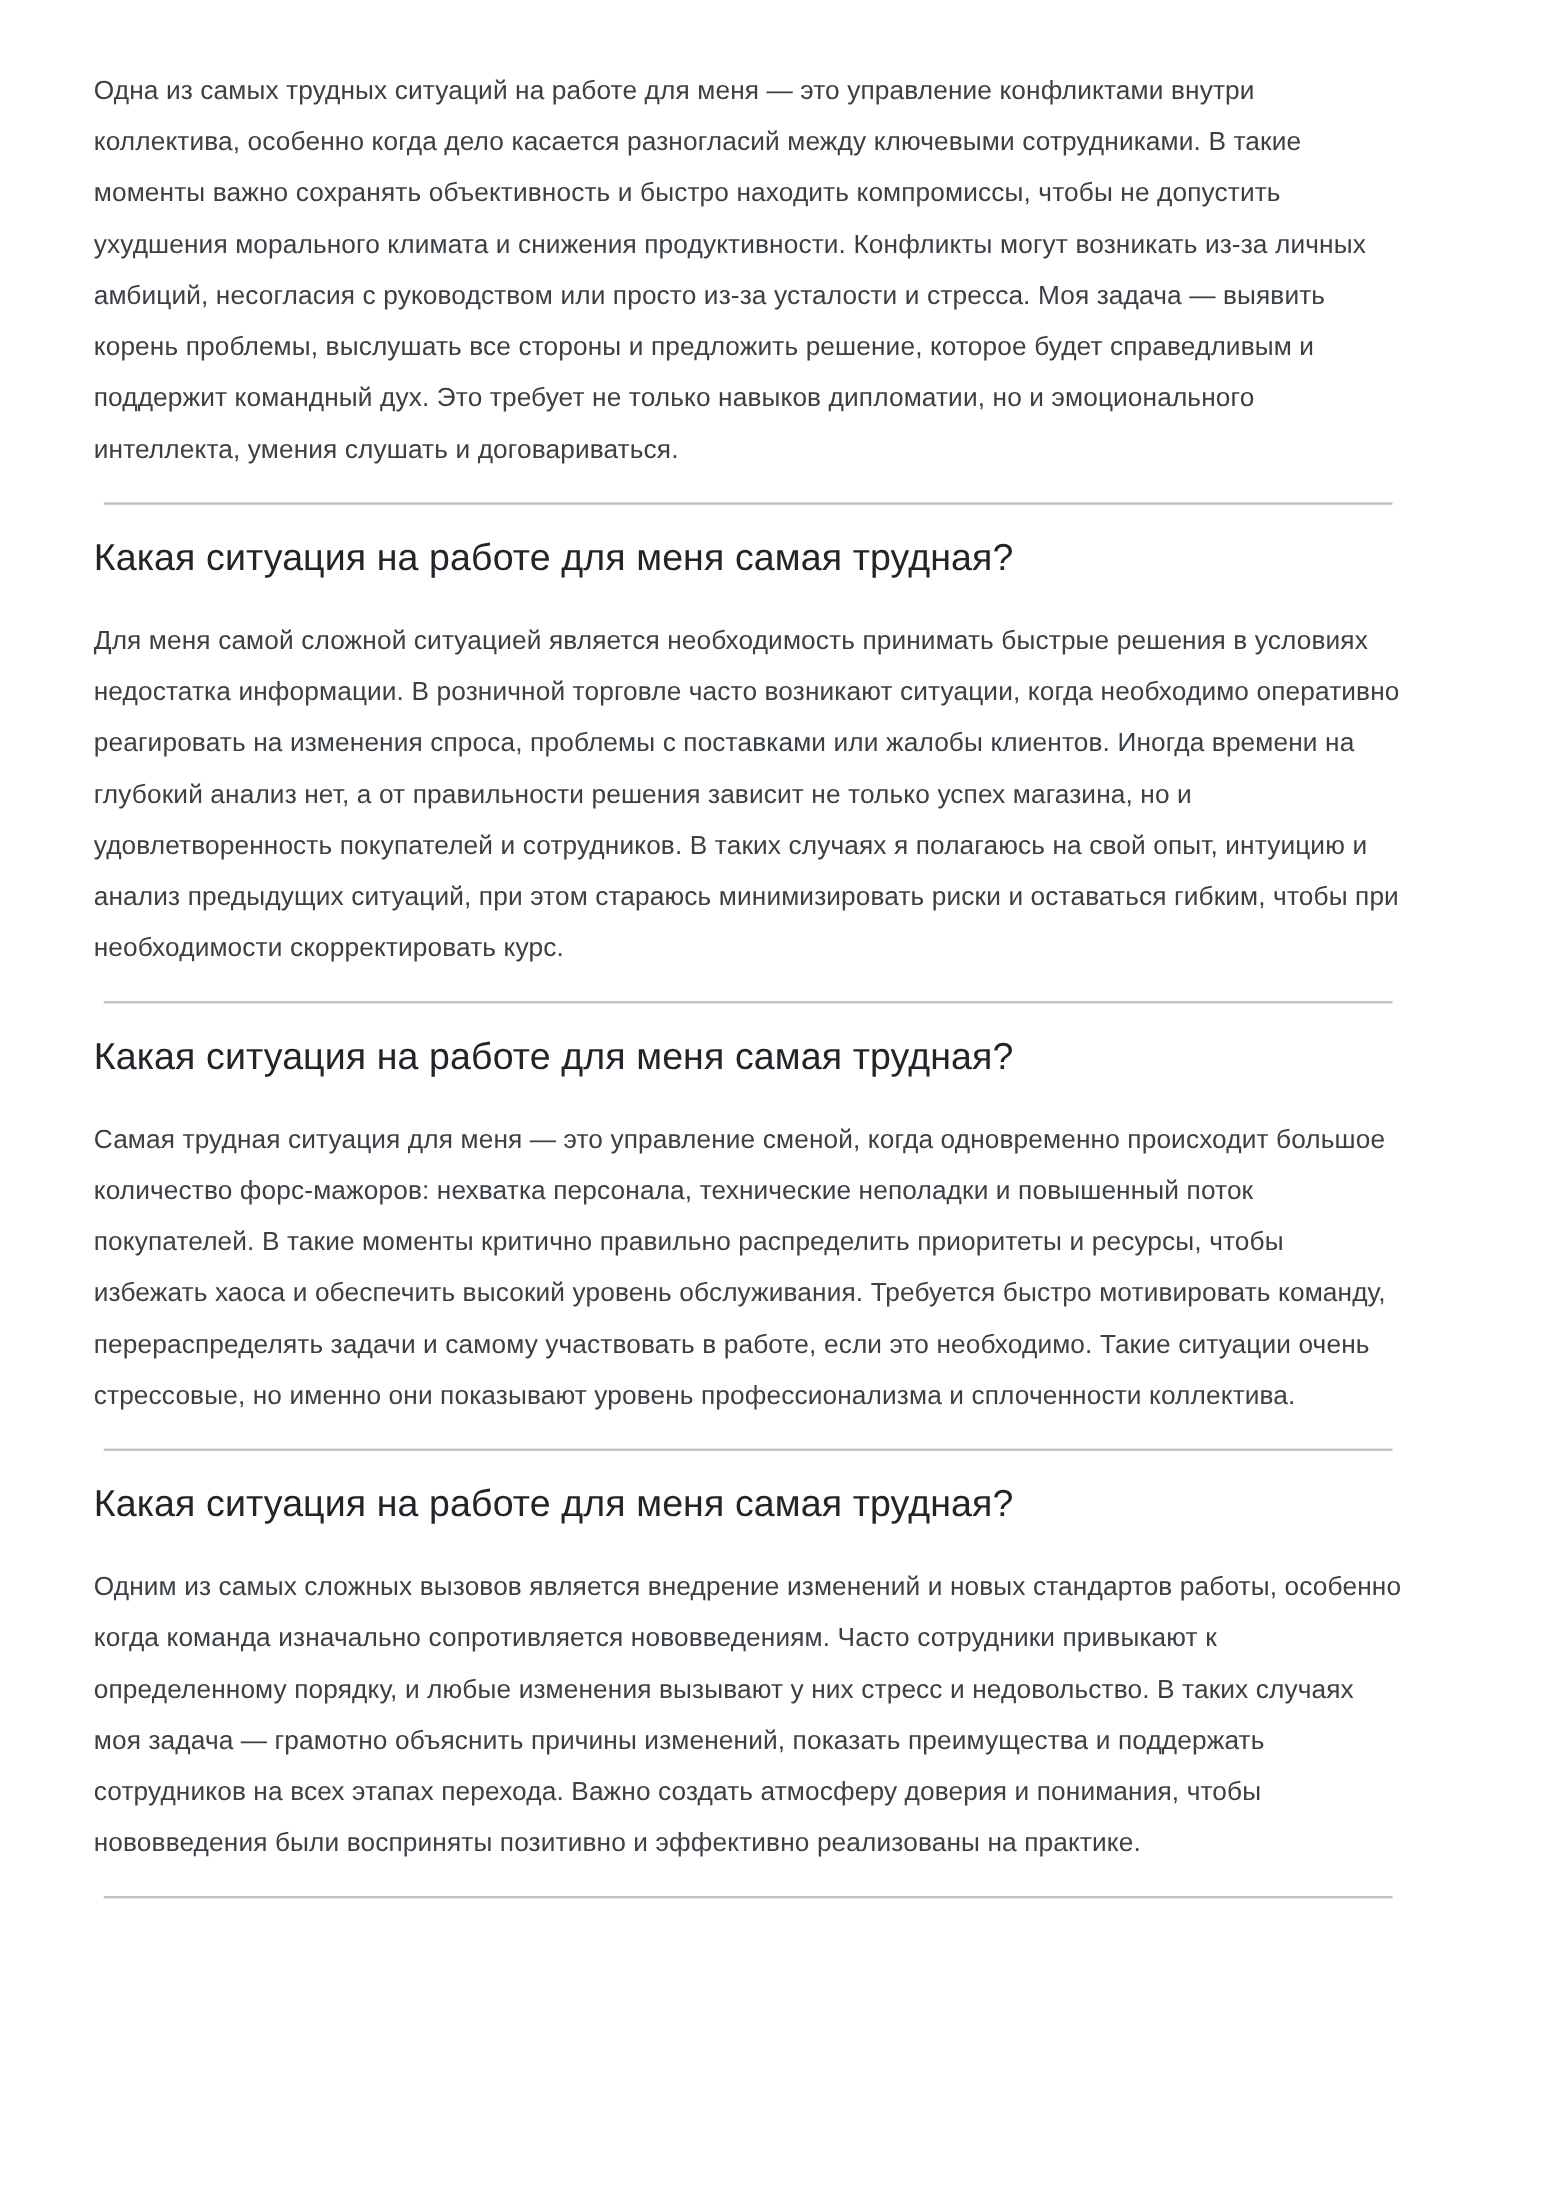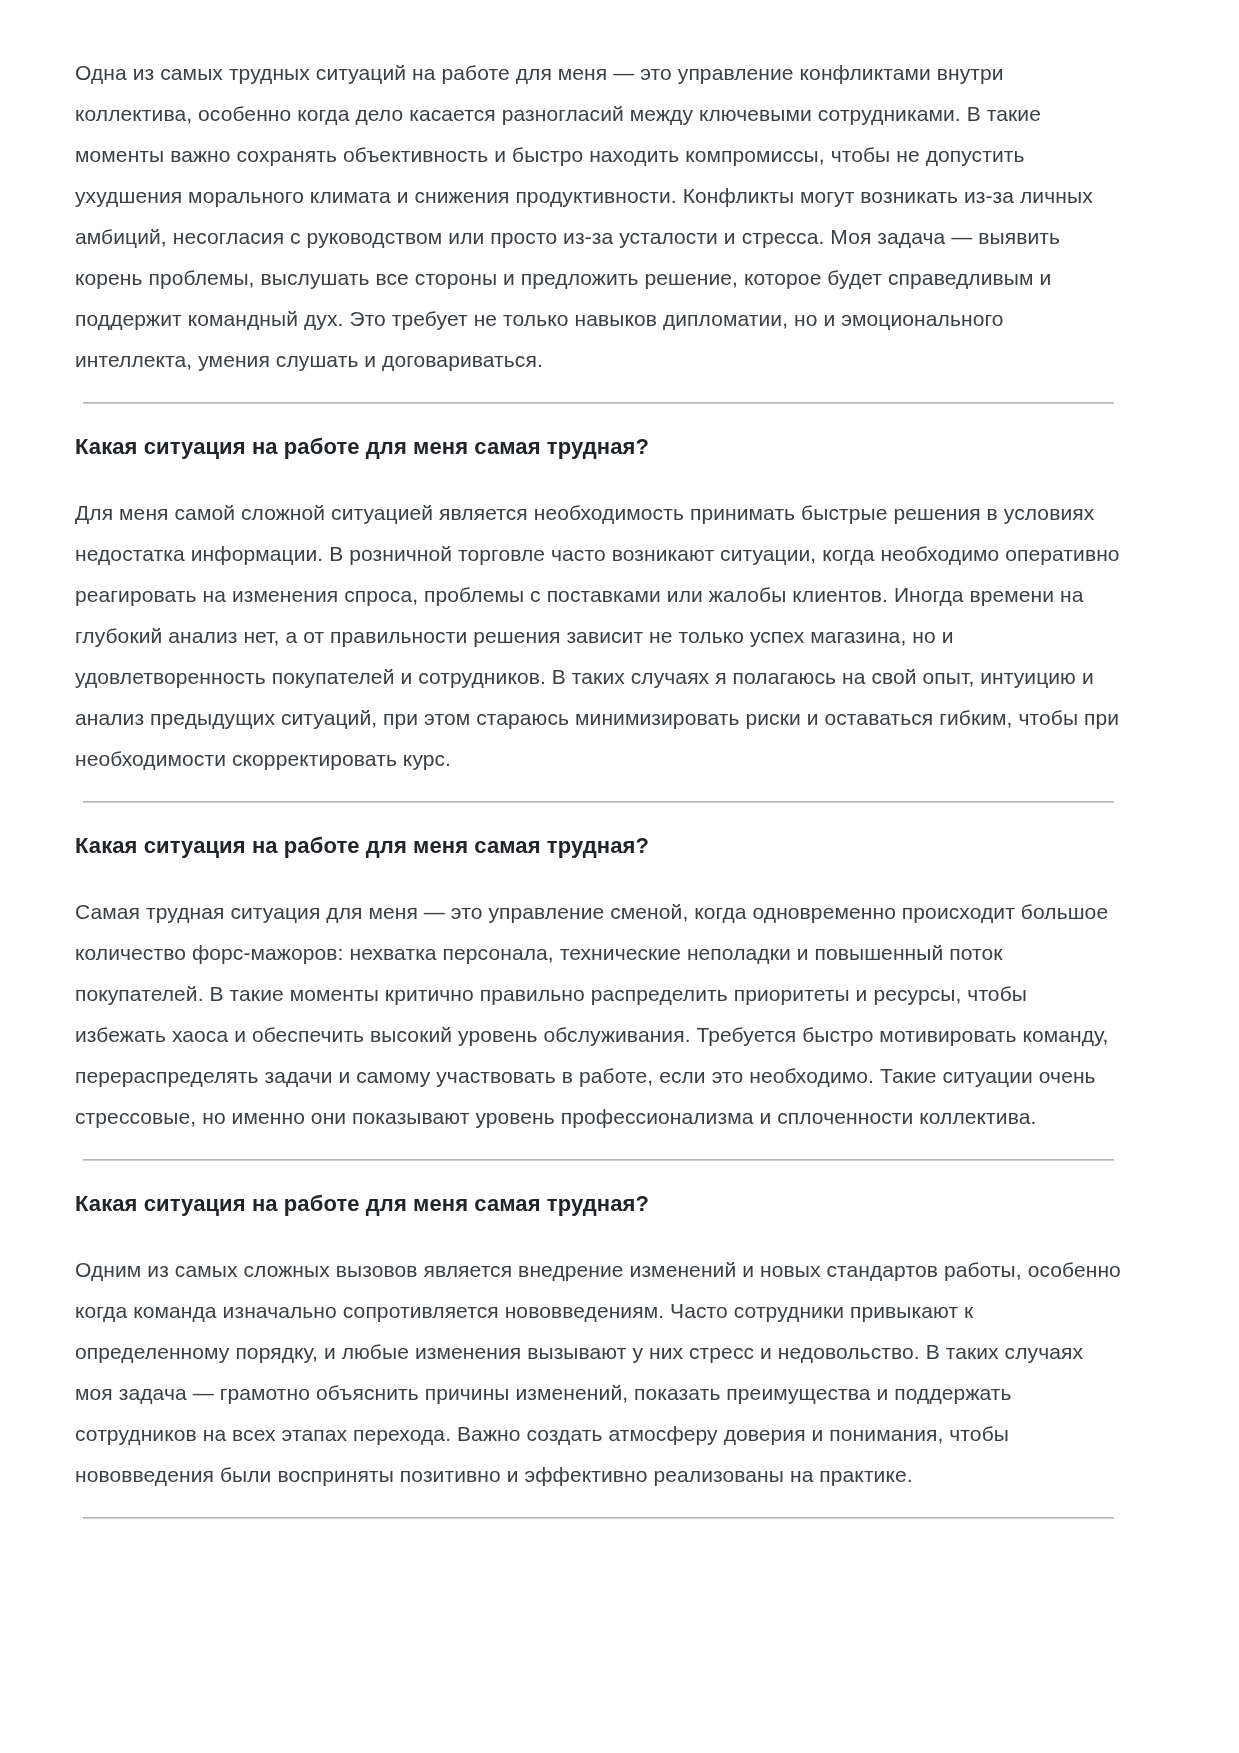--- a/index.html
+++ b/index.html
@@ -29,23 +29,23 @@
     letter-spacing: 0.1px;
   }
   .divider {
     border: none;
     height: 2px;
     margin: 22px 8px 0 8px;
     background: linear-gradient(180deg, #a9a9a9 0%, #dcdcdc 100%);
   }
   .question-heading {
     margin: 28px 0 30px 0;
-    font-size: 22px;
+    font-size: 30px;
     line-height: 30px;
-    font-weight: 700;
+    font-weight: 400;
     color: #212529;
     letter-spacing: 0.1px;
   }
 </style>
 </head>
 <body>
 
 <main class="page">
 
   <p class="body-paragraph">Одна из самых трудных ситуаций на работе для меня — это управление конфликтами внутри коллектива, особенно когда дело касается разногласий между ключевыми сотрудниками. В такие моменты важно сохранять объективность и быстро находить компромиссы, чтобы не допустить ухудшения морального климата и снижения продуктивности. Конфликты могут возникать из-за личных амбиций, несогласия с руководством или просто из-за усталости и стресса. Моя задача — выявить корень проблемы, выслушать все стороны и предложить решение, которое будет справедливым и поддержит командный дух. Это требует не только навыков дипломатии, но и эмоционального интеллекта, умения слушать и договариваться.</p>

